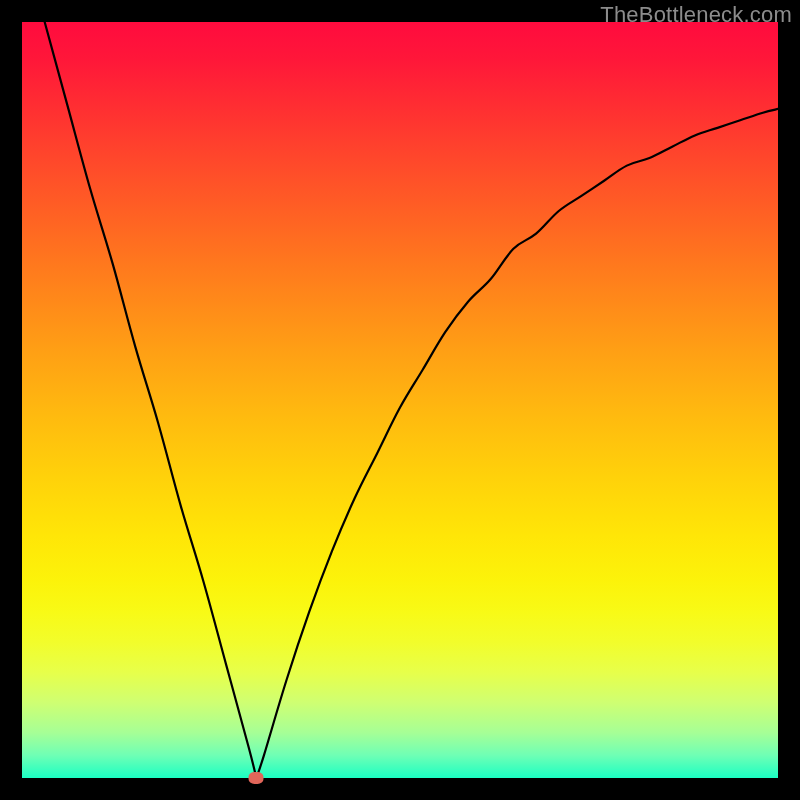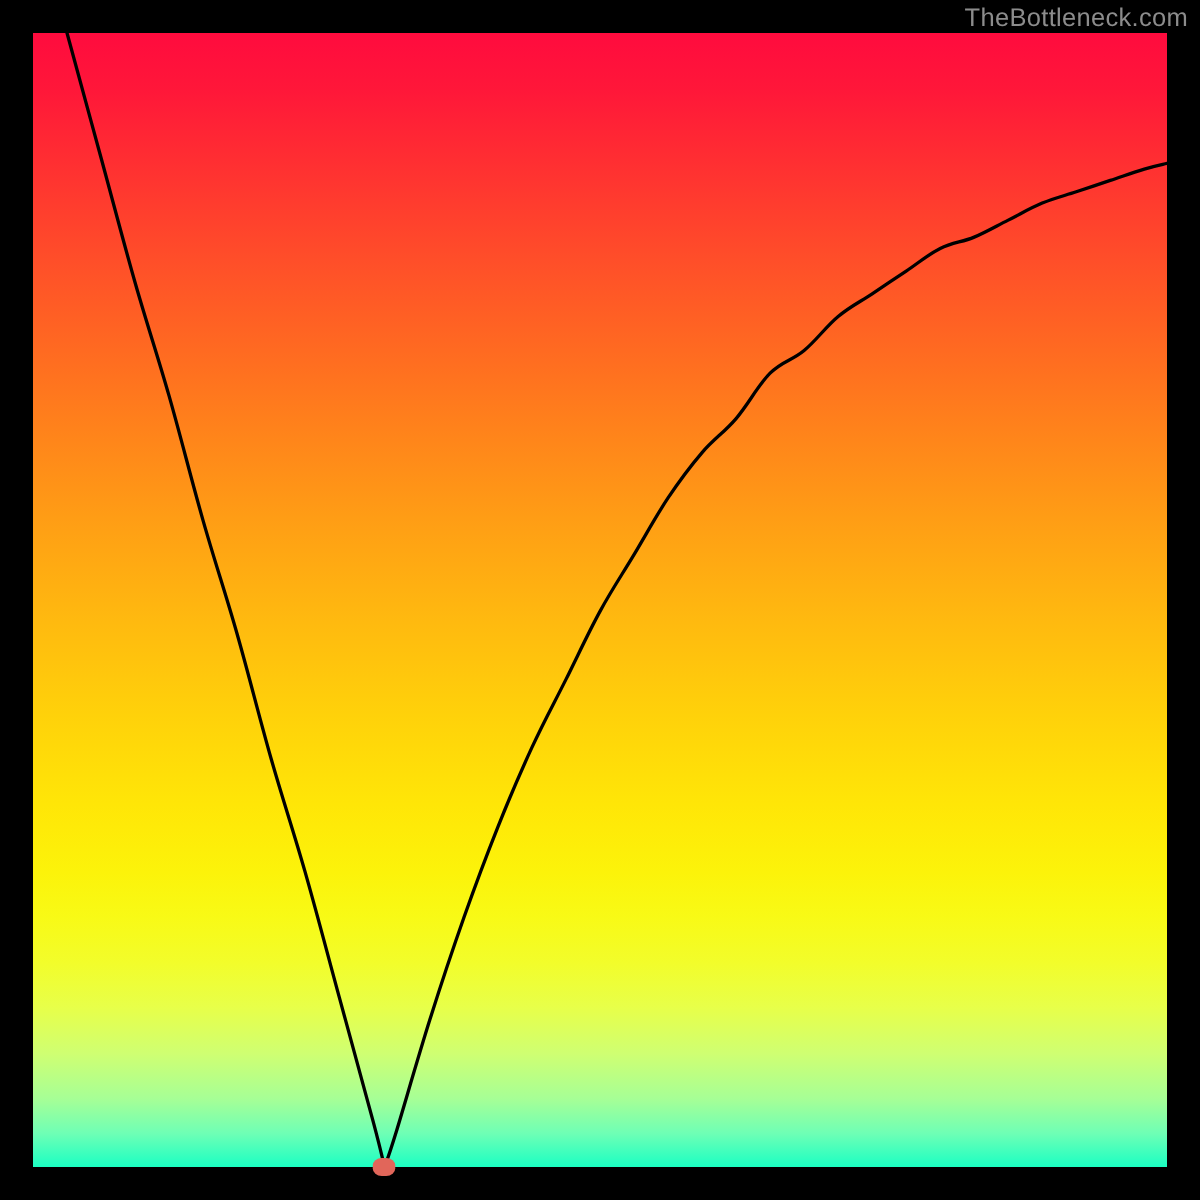--- a/index.html
+++ b/index.html
@@ -60,21 +60,21 @@
     height: 12px;
     border-radius: 6px / 5px;
     background: #e1665a;
     transform: translate(-50%, -50%);
   }
   .watermark {
     position: absolute;
     top: 2px;
     right: 8px;
     font-family: Arial, Helvetica, sans-serif;
-    font-size: 17px;
+    font-size: 22px;
     font-weight: 500;
     color: #8c8c8c;
     letter-spacing: 0.2px;
     user-select: none;
     z-index: 10;
   }
 </style>
 </head>
 <body>
 

